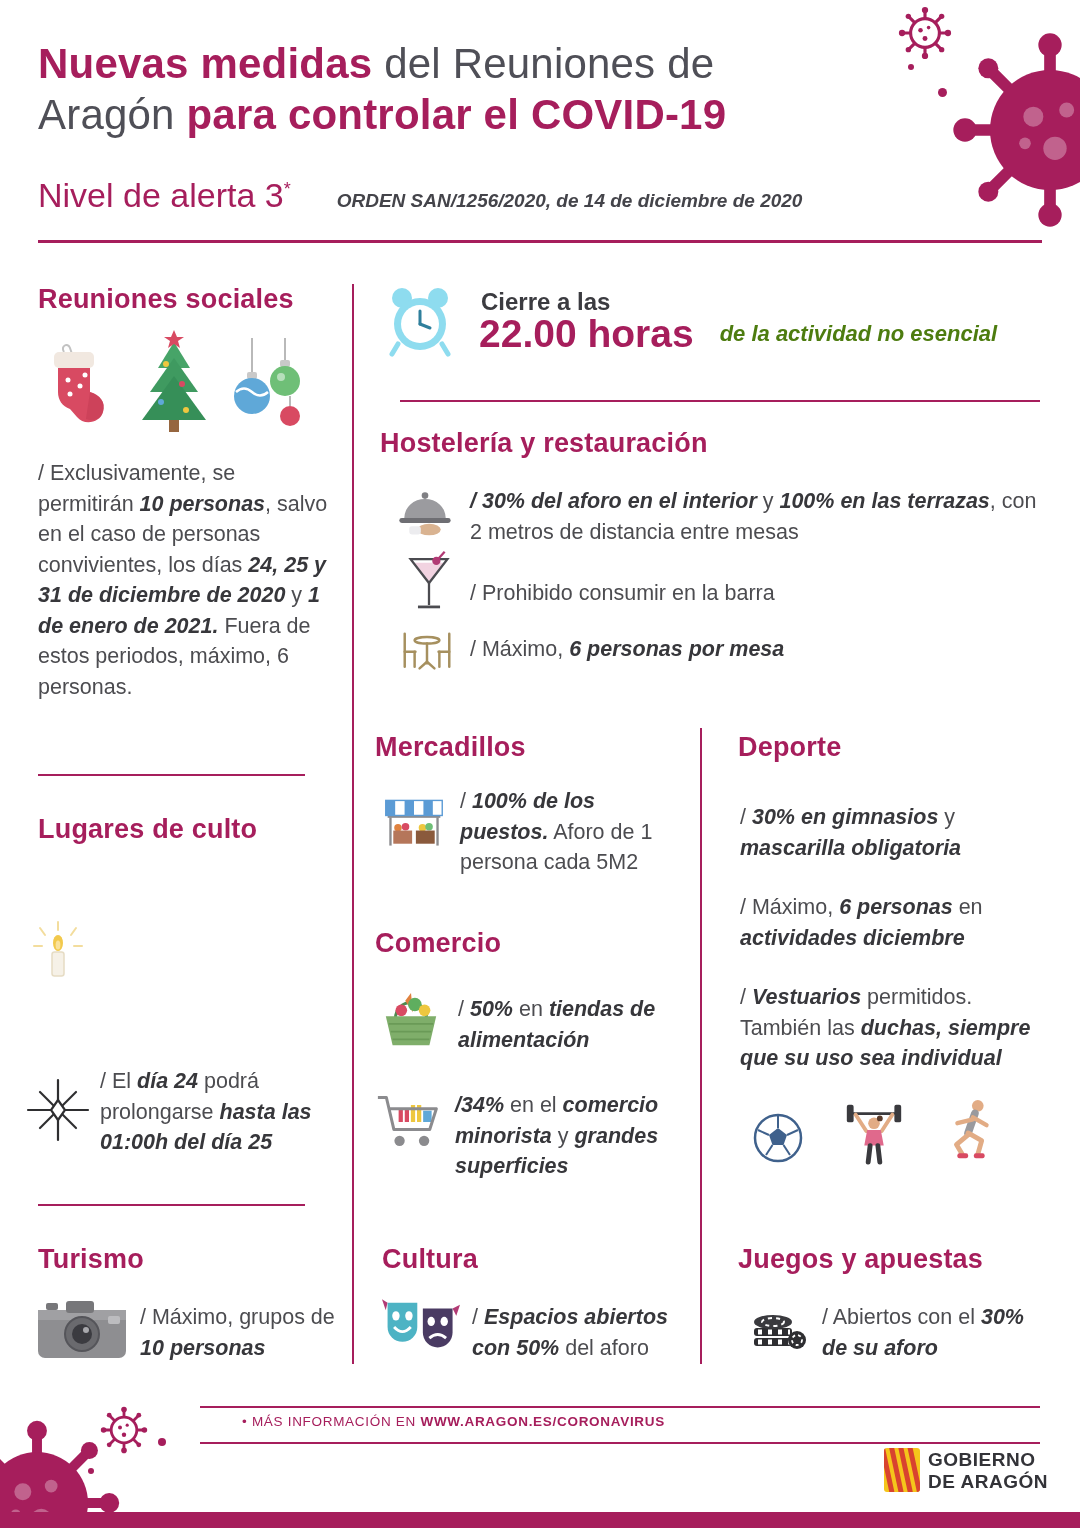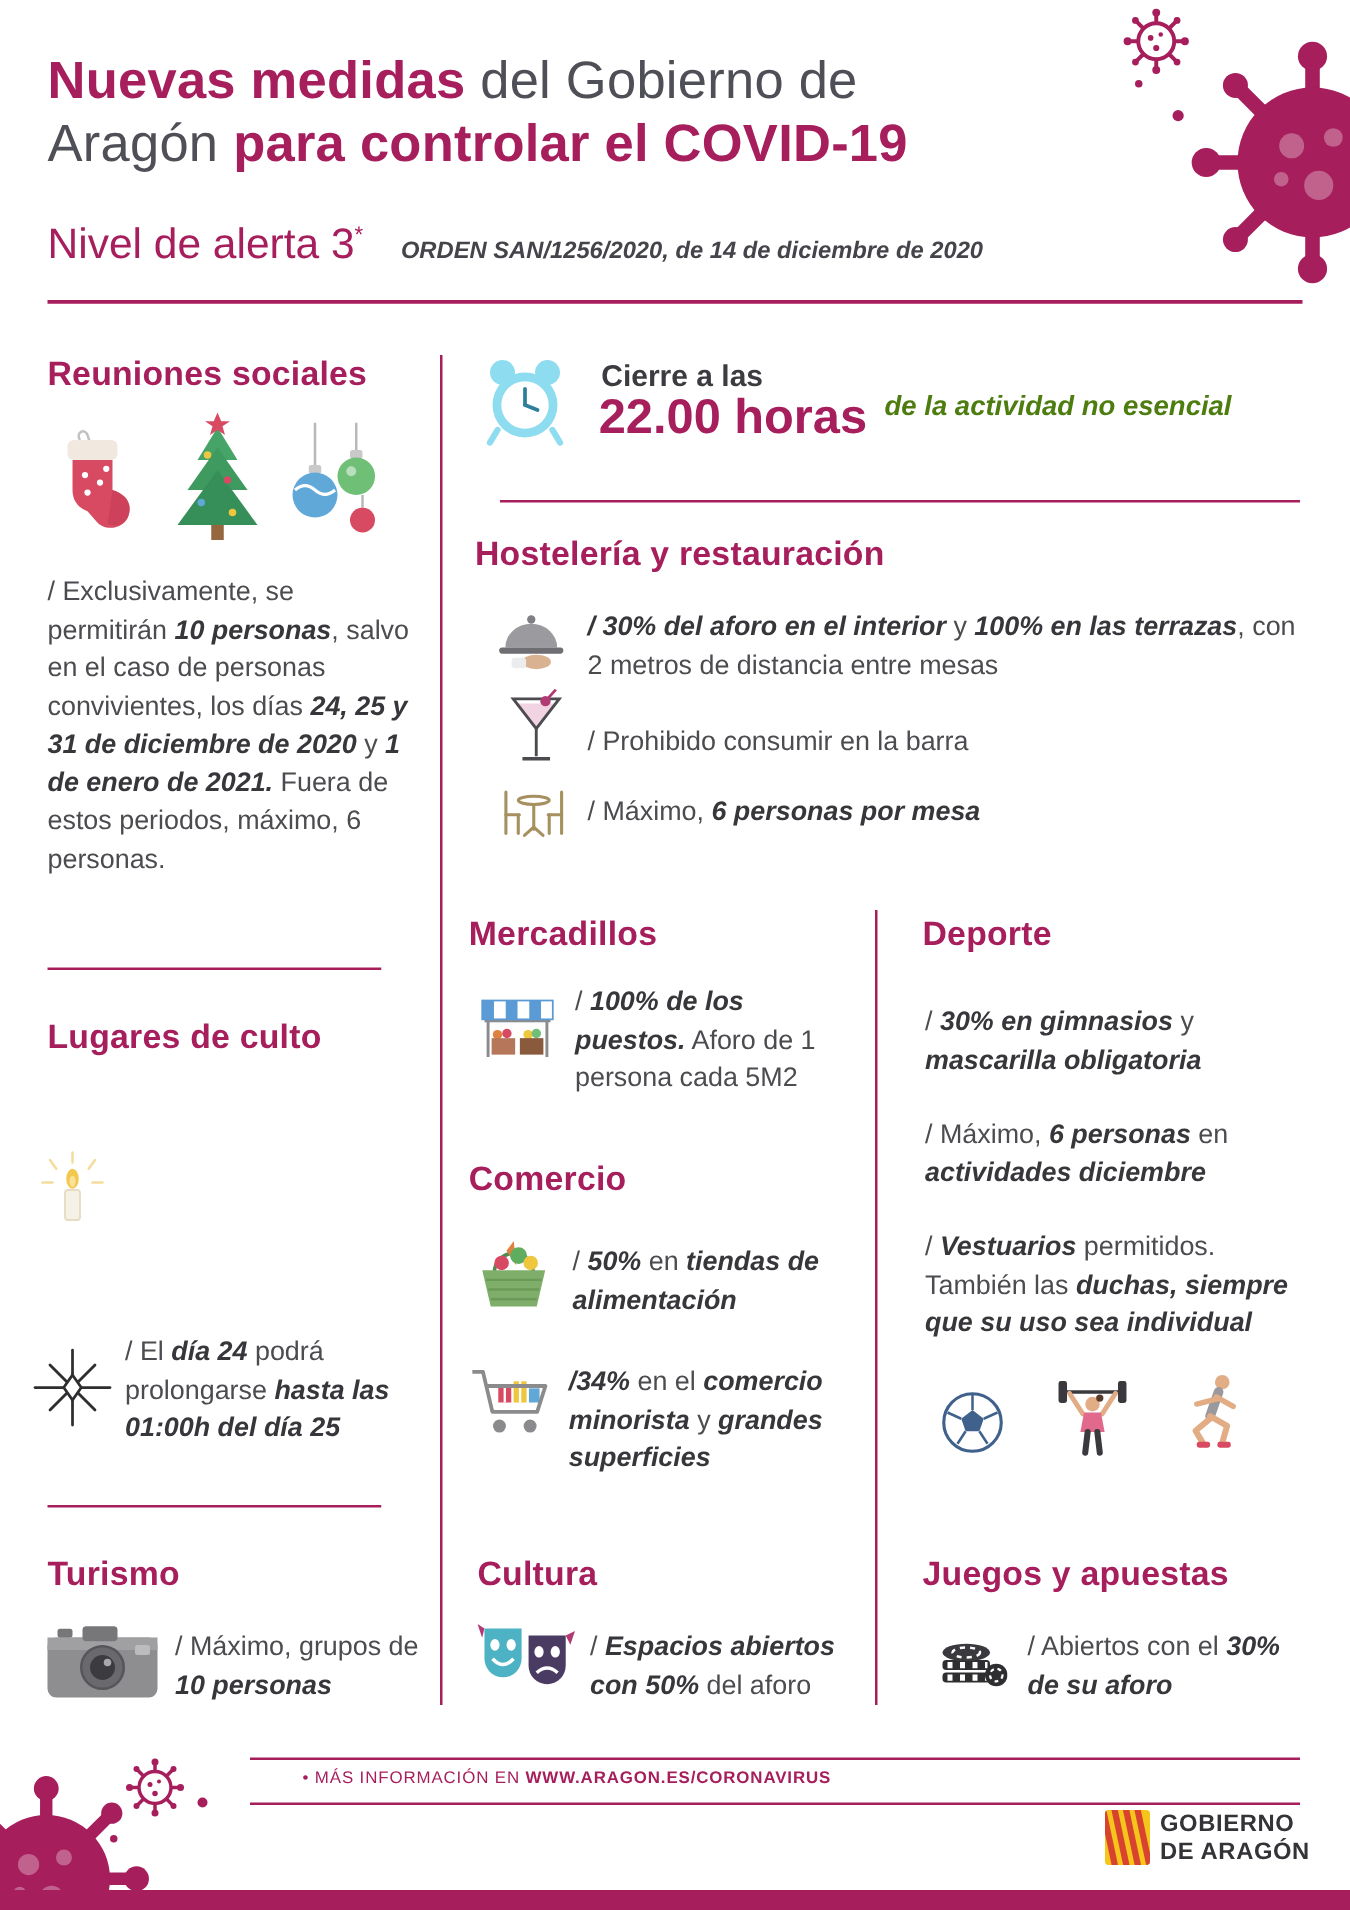--- a/index.html
+++ b/index.html
@@ -8,26 +8,26 @@
   body{background:#d9d9d9;font-family:"Liberation Sans","DejaVu Sans",sans-serif;}
   .poster{position:relative;width:1080px;height:1528px;background:#ffffff;overflow:hidden;margin:0 auto;color:var(--dark);}
   .abs{position:absolute;}
   .title{font-size:42px;line-height:1.22;font-weight:700;letter-spacing:.2px;}
   .gray{color:#4f4f57;font-weight:400;}
   .b{font-weight:700;}
   .acc{color:var(--accent);}
   .alert-row{display:flex;align-items:baseline;gap:30px;}
   .alert{font-size:34px;color:var(--accent);font-weight:400;}
   .alert sup{font-size:18px;}
-  .order{font-size:19px;font-style:italic;font-weight:700;color:#44444a;}
+  .order{font-size:19px;font-style:italic;font-weight:700;color:#44444a;margin-left:16px;}
   .h2{font-size:27px;font-weight:700;color:var(--accent);letter-spacing:.2px;}
   .body-text{font-size:21.5px;line-height:1.42;color:#4c4c50;}
   .body-text .b{color:#37373b;font-style:italic;}
   .lead{font-size:24px;font-weight:700;color:#3b3b40;}
-  .time-row{display:flex;align-items:flex-start;gap:14px;white-space:nowrap;}
+  .time-row{display:flex;align-items:center;gap:26px;white-space:nowrap;}
   .time{font-size:39px;font-weight:700;color:var(--accent);}
   .time-tail{font-size:22px;font-weight:700;color:#4d7c0f;font-style:italic;}
   .hr{background:var(--accent);}
   .vr{background:var(--accent);}
   .footer-info{font-size:13.5px;letter-spacing:.7px;color:var(--accent);margin-left:20px;}
   .logo-text{font-size:19px;font-weight:700;line-height:1.15;color:#333338;letter-spacing:.5px;}
   .dot{border-radius:50%;background:var(--accent);}
   .bottom-bar{background:var(--accent);}
 </style>
 </head>
@@ -100,21 +100,21 @@
   <svg class="abs" style="left:898px;top:6px;color:var(--accent)" width="54" height="54">
       <use href="#virus-outline"></use>
     </svg>
   <svg class="abs" style="left:950px;top:30px;color:var(--accent)" width="200" height="200">
       <use href="#virus-solid"></use>
     </svg>
   <div class="abs dot" style="left:938px;top:88px;width:9px;height:9px"></div>
   <div class="abs dot" style="left:908px;top:64px;width:6px;height:6px"></div>
 
   <div class="abs title" style="left:38px;top:38px;width:830px">
-    <div><span class="b acc">Nuevas medidas</span><span class="gray"> del Gobierno de</span></div>
+    <div><span class="b acc">Nuevas medidas</span><span class="gray"> del Reuniones de</span></div>
     <div><span class="gray">Aragón </span><span class="b acc">para controlar el COVID-19</span></div>
   </div>
   <div class="abs alert-row" style="left:38px;top:176px">
     <div class="alert"><span>Nivel de alerta 3</span><sup>*</sup></div>
     <div class="order">ORDEN SAN/1256/2020, de 14 de diciembre de 2020</div>
   </div>
   <div class="abs hr" style="left:38px;top:240px;width:1004px;height:3px"></div>
 
   <div class="abs vr" style="left:352px;top:284px;width:2px;height:1080px"></div>
   <div class="abs vr" style="left:700px;top:728px;width:2px;height:636px"></div>

